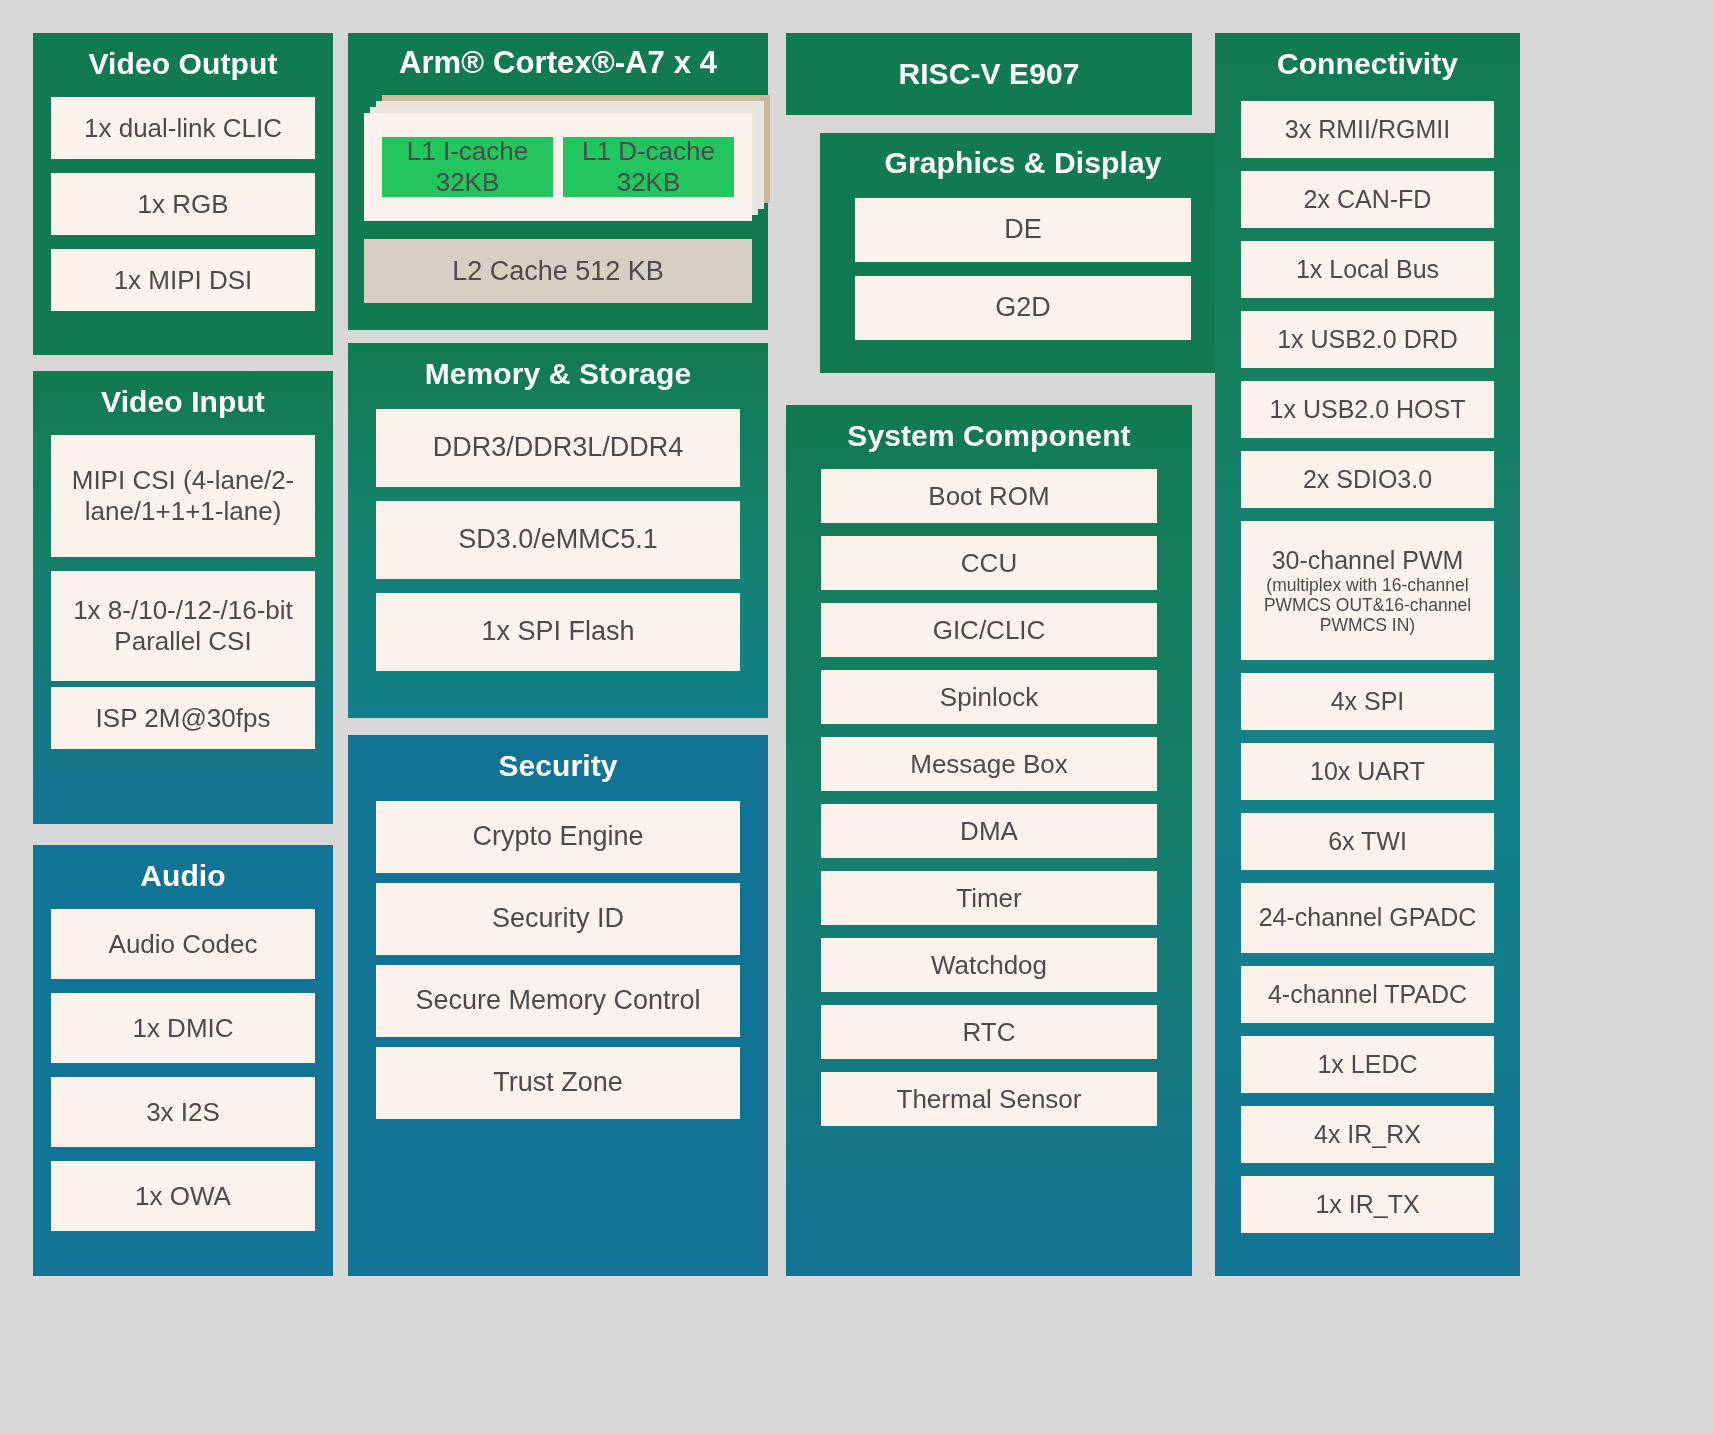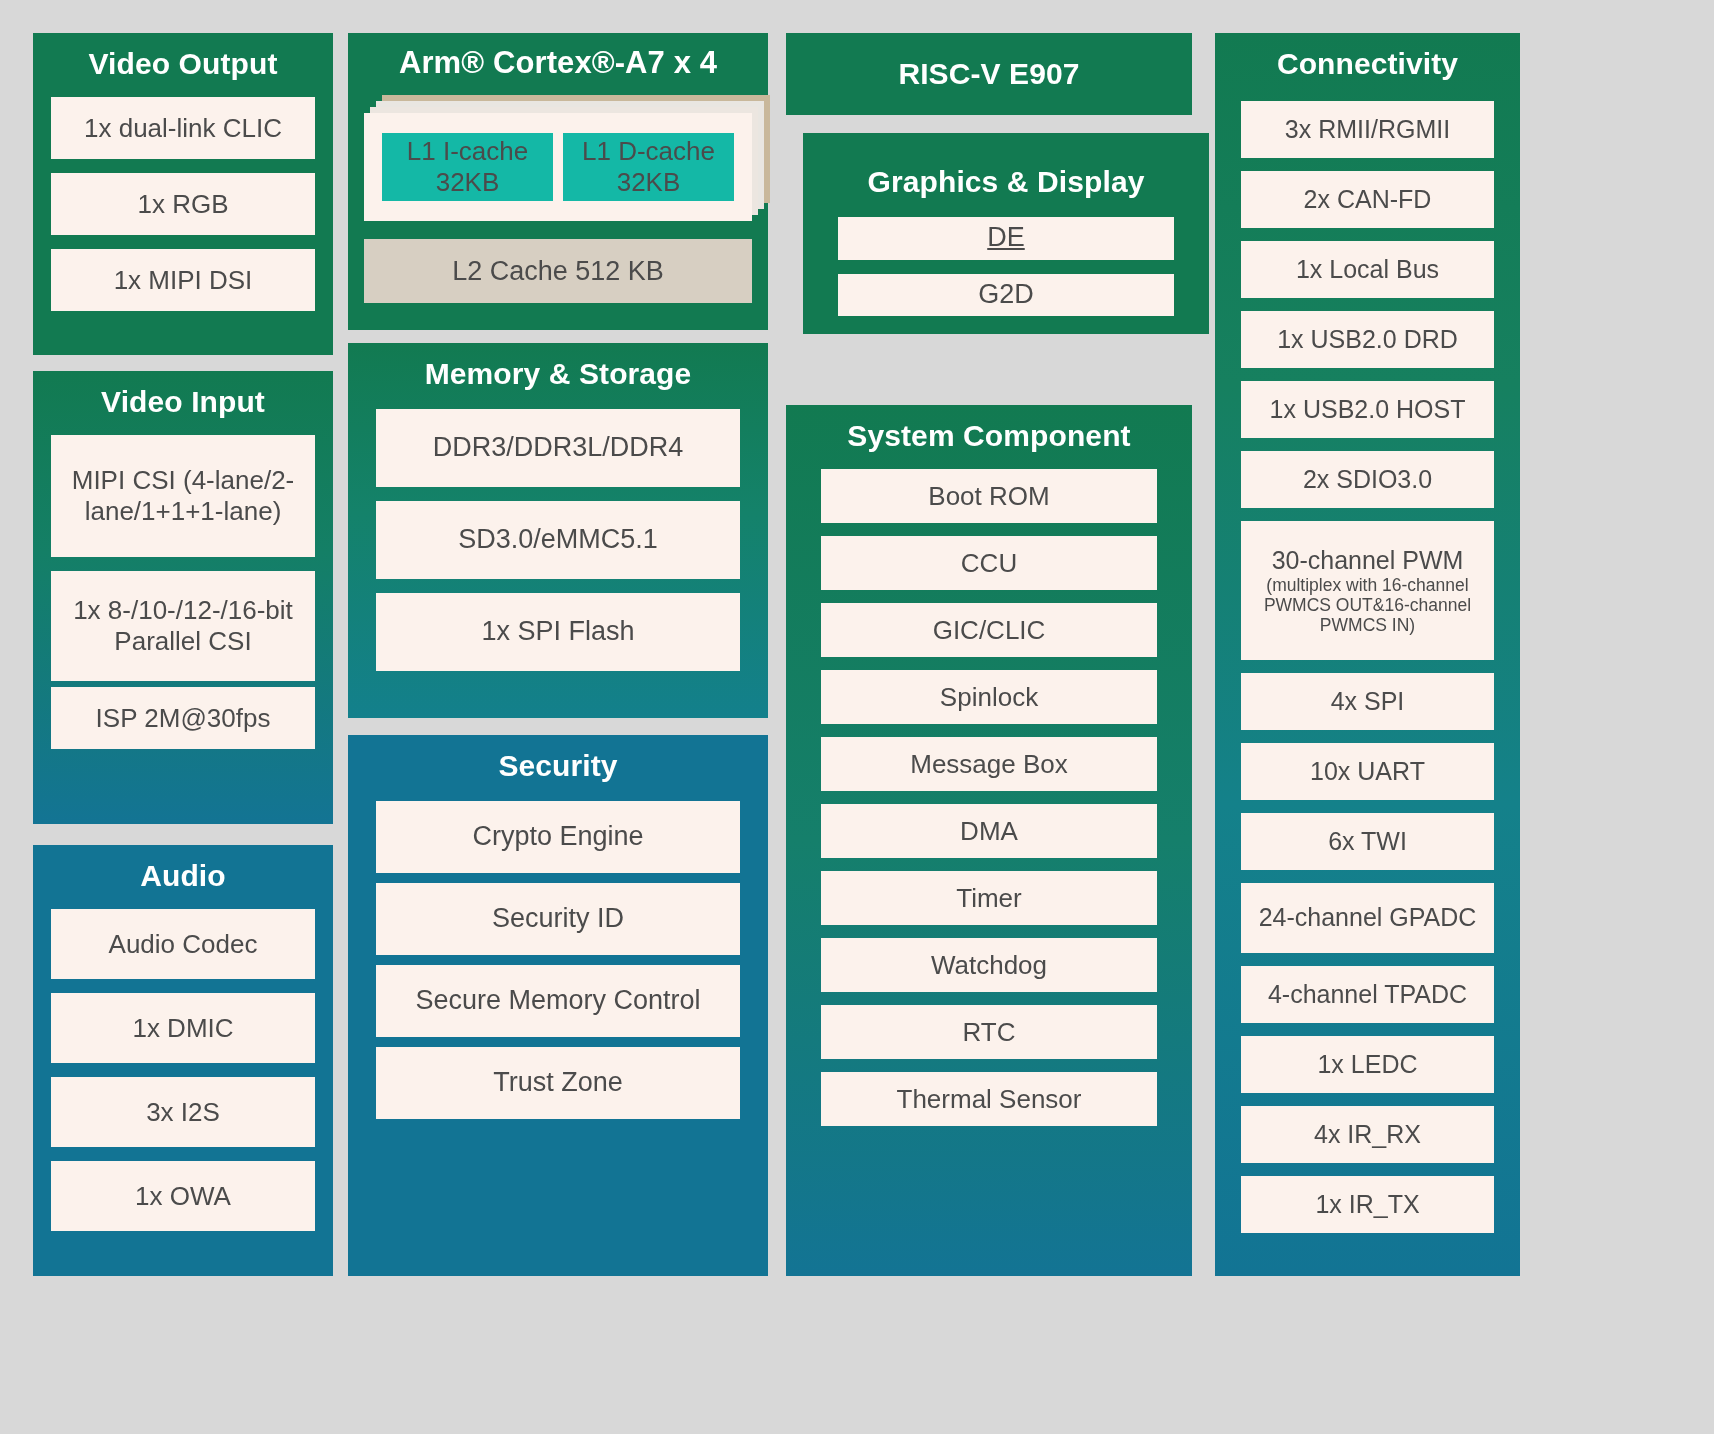--- a/index.html
+++ b/index.html
@@ -79,24 +79,24 @@
     background: #fcf2ec;
     width: 100%;
     height: 100%;
     display: flex;
     align-items: center;
     justify-content: center;
     gap: 10px;
     padding: 0 18px;
   }
   .cache-box {
-    background: #14b8a6;
+    background: #22c55e;
     color: #4b4b4b;
     flex: 1 1 0;
-    height: 68px;
+    height: 60px;
     display: flex;
     align-items: center;
     justify-content: center;
     text-align: center;
     line-height: 1.18;
     font-size: 26px;
   }
   .l2-box {
     background: #d7cfc2;
     color: #4b4b4b;
@@ -161,23 +161,23 @@
     <div class="item" style="width:100%; height:72px; font-size:27px; margin-bottom:10px;">Crypto Engine</div>
     <div class="item" style="width:100%; height:72px; font-size:27px; margin-bottom:10px;">Security ID</div>
     <div class="item" style="width:100%; height:72px; font-size:27px; margin-bottom:10px;">Secure Memory Control</div>
     <div class="item" style="width:100%; height:72px; font-size:27px;">Trust Zone</div>
   </div>
 
   <div class="block fill-green" style="left:786px; top:33px; width:406px; height:82px; justify-content:center;">
     <div class="block-title" style="font-size:30px;">RISC-V E907</div>
   </div>
 
-  <div class="block fill-green" style="left:803px; top:133px; width:406px; height:201px; padding:32px 35px 18px;">
+  <div class="block fill-green" style="left:820px; top:133px; width:406px; height:240px; padding:13px 35px 18px;">
     <div class="block-title" style="font-size:30px; margin-bottom:18px;">Graphics &amp; Display</div>
-    <div class="item" style="width:100%; height:64px; font-size:27px; margin-bottom:14px;text-decoration:underline;">DE</div>
+    <div class="item" style="width:100%; height:64px; font-size:27px; margin-bottom:14px;">DE</div>
     <div class="item" style="width:100%; height:64px; font-size:27px;">G2D</div>
   </div>
 
   <div class="block fill-grad-gt-s" style="left:786px; top:405px; width:406px; height:871px; padding:14px 35px 22px;">
     <div class="block-title" style="font-size:30px; margin-bottom:16px;">System Component</div>
     <div class="item" style="width:100%; height:54px; font-size:26px; margin-bottom:13px;">Boot ROM</div>
     <div class="item" style="width:100%; height:54px; font-size:26px; margin-bottom:13px;">CCU</div>
     <div class="item" style="width:100%; height:54px; font-size:26px; margin-bottom:13px;">GIC/CLIC</div>
     <div class="item" style="width:100%; height:54px; font-size:26px; margin-bottom:13px;">Spinlock</div>
     <div class="item" style="width:100%; height:54px; font-size:26px; margin-bottom:13px;">Message Box</div>

